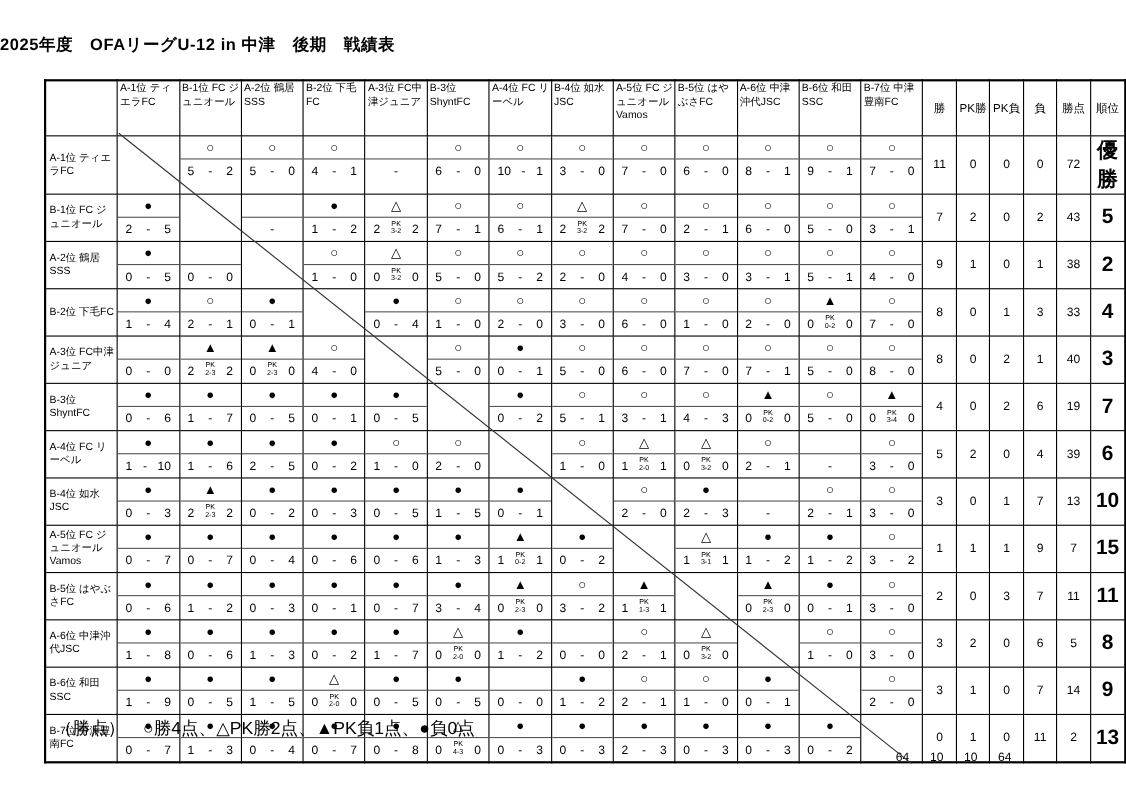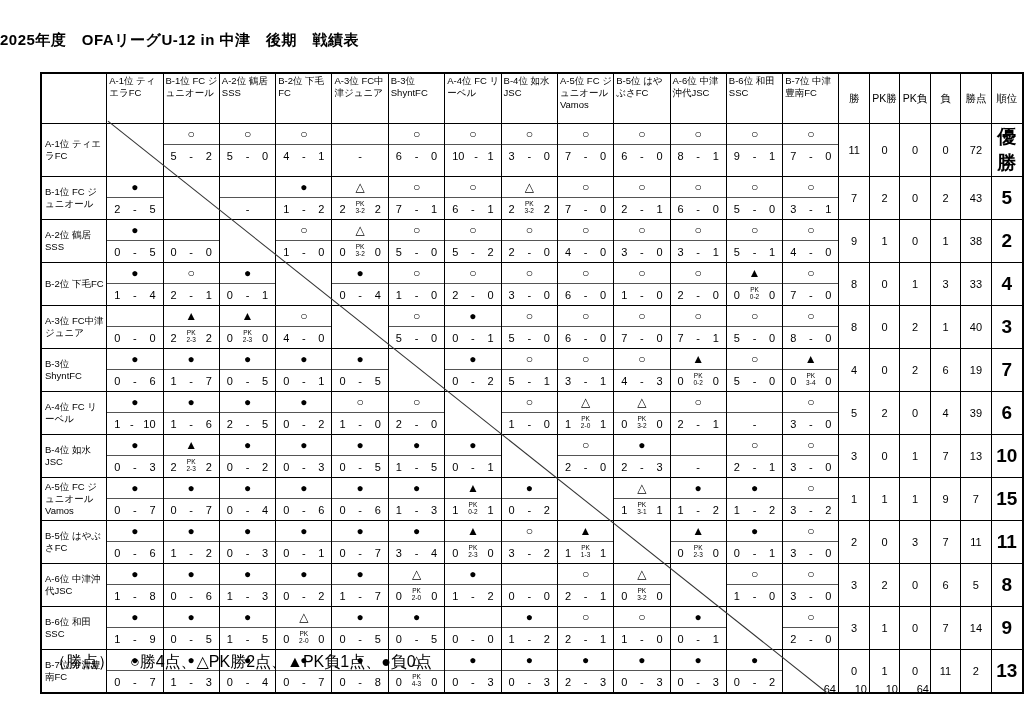--- a/index.html
+++ b/index.html
@@ -24,21 +24,21 @@
   .sc{height:21px;display:flex;align-items:center;justify-content:space-between;
       padding:0 7px;font-size:11px}
   .sc.dash{justify-content:center}
   .pkblk{display:flex;flex-direction:column;align-items:center;line-height:1.05;
          font-size:6.5px;transform:translateY(-1px)}
   td.stat{text-align:center;vertical-align:middle;font-size:11px}
   td.rank{font-weight:bold;font-size:19px}
   svg.diag{position:absolute;left:0;top:0;width:100%;height:100%;z-index:2;pointer-events:none}
   .legend{position:absolute;left:50px;top:652px;font-size:16px}
   .totals{position:absolute;left:805px;top:683px;display:flex;font-size:11px}
-  .totals span{width:31px;text-align:right}
+  .totals span{width:31px;text-align:center}
 </style>
 </head>
 <body>
 
 <div class="title">2025年度　OFAリーグU-12 in 中津　後期　戦績表</div>
 
 <div class="twrap">
   <table id="grid">
       <colgroup>
         <col style="width:65px">

